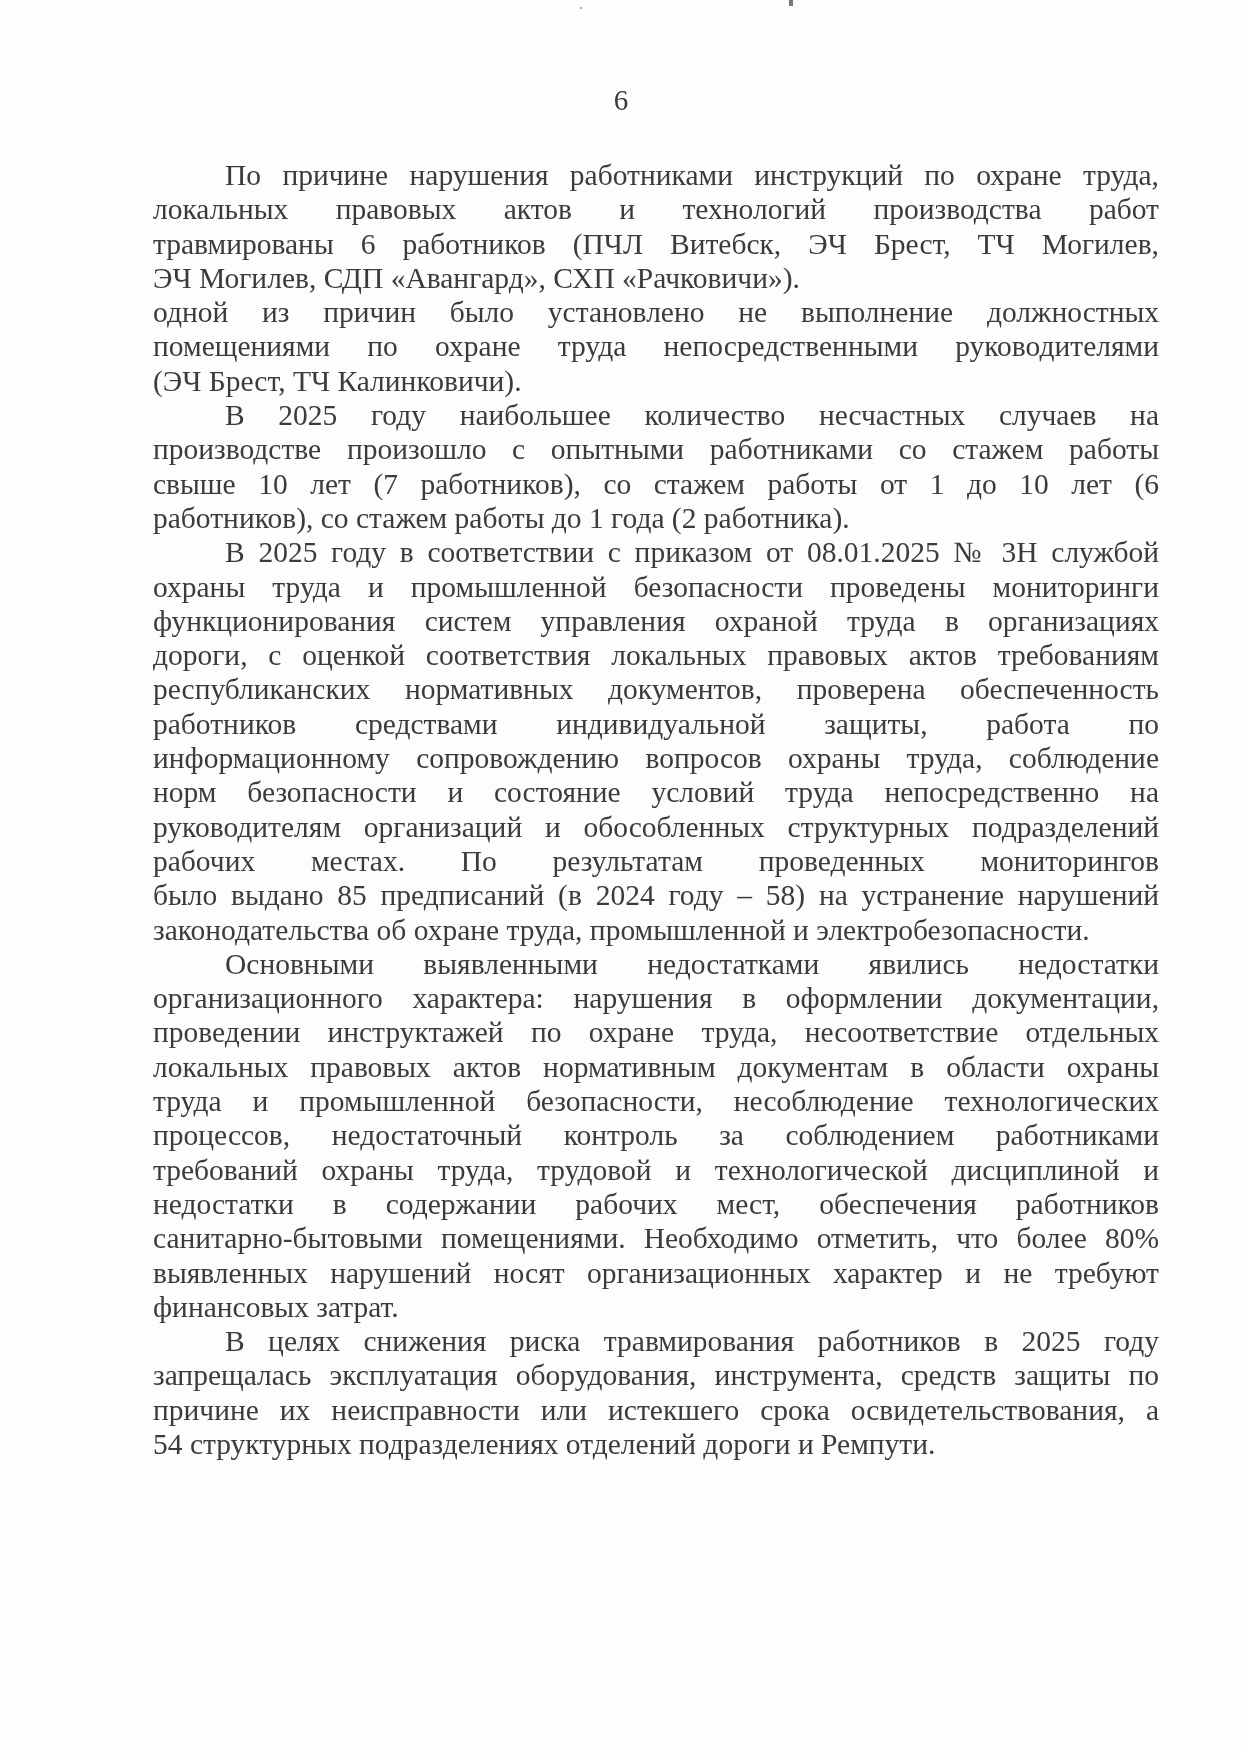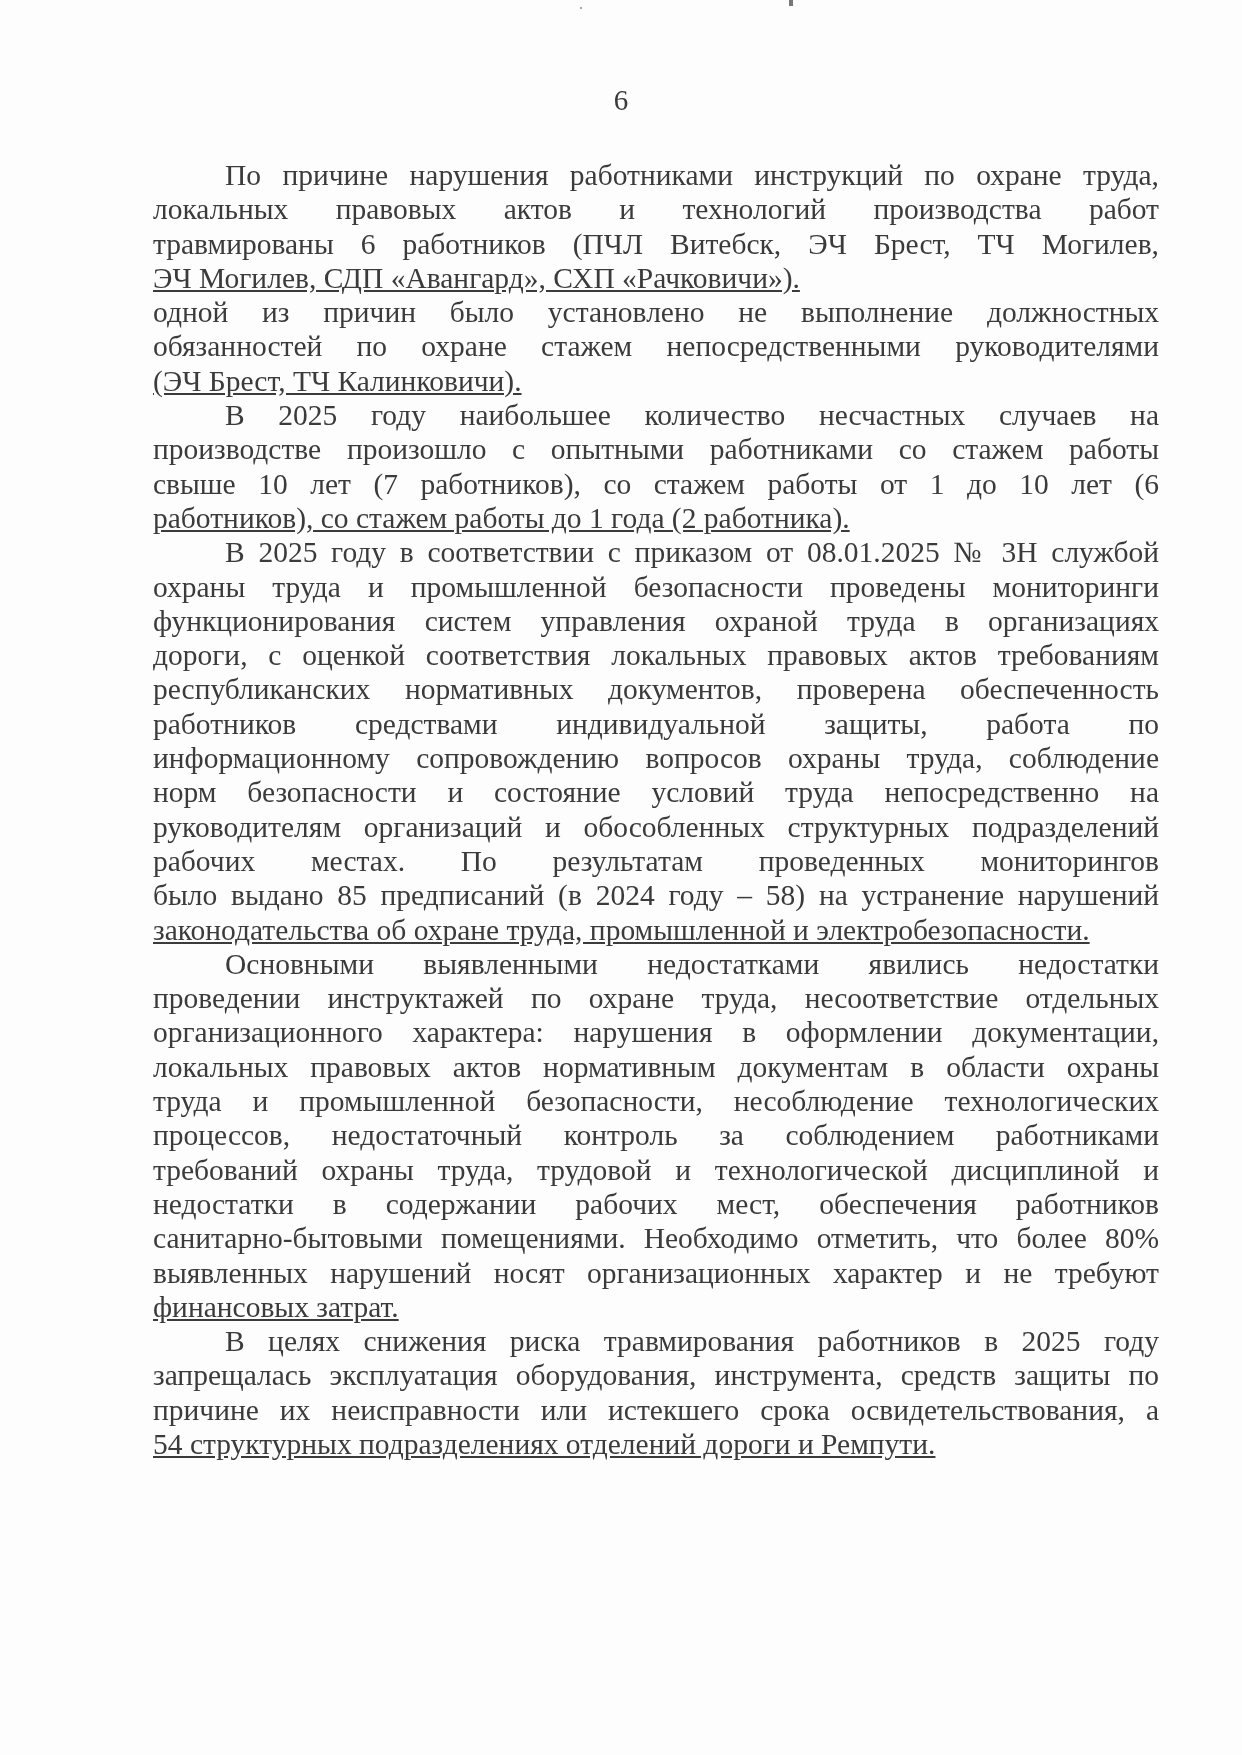--- a/index.html
+++ b/index.html
@@ -25,21 +25,21 @@
     font-family: "Liberation Serif", "DejaVu Serif", serif;
     font-size: 29.5px; color: #3b3b3b;
   }
   .line {
     height: 34.3px; line-height: 34.3px;
     white-space: nowrap;
     text-align: justify; text-align-last: justify;
     overflow: visible;
   }
   .line.indent { padding-left: 72px; }
-  .line.last { text-align-last: left; text-decoration: underline; }
+  .line.last { text-align-last: left; }
 </style>
 </head>
 <body>
 
 <div class="page">
   <div class="top-mark"></div>
   <div class="top-dot"></div>
 
   <div class="page-number">6</div>
 
@@ -47,21 +47,21 @@
 
     <div>
       <div class="line indent">По причине нарушения работниками инструкций по охране труда,</div>
       <div class="line">локальных правовых актов и технологий производства работ</div>
       <div class="line">травмированы 6 работников (ПЧЛ Витебск, ЭЧ Брест, ТЧ Могилев,</div>
       <div class="line last">ЭЧ Могилев, СДП «Авангард», СХП «Рачковичи»).</div>
     </div>
 
     <div>
       <div class="line">одной из причин было установлено не выполнение должностных</div>
-      <div class="line">обязанностей по охране стажем непосредственными руководителями</div>
+      <div class="line">помещениями по охране труда непосредственными руководителями</div>
       <div class="line last">(ЭЧ Брест, ТЧ Калинковичи).</div>
     </div>
 
     <div>
       <div class="line indent">В 2025 году наибольшее количество несчастных случаев на</div>
       <div class="line">производстве произошло с опытными работниками со стажем работы</div>
       <div class="line">свыше 10 лет (7 работников), со стажем работы от 1 до 10 лет (6</div>
       <div class="line last">работников), со стажем работы до 1 года (2 работника).</div>
     </div>
 
@@ -75,22 +75,22 @@
       <div class="line">информационному сопровождению вопросов охраны труда, соблюдение</div>
       <div class="line">норм безопасности и состояние условий труда непосредственно на</div>
       <div class="line">руководителям организаций и обособленных структурных подразделений</div>
       <div class="line">рабочих местах. По результатам проведенных мониторингов</div>
       <div class="line">было выдано 85 предписаний (в 2024 году – 58) на устранение нарушений</div>
       <div class="line last">законодательства об охране труда, промышленной и электробезопасности.</div>
     </div>
 
     <div>
       <div class="line indent">Основными выявленными недостатками явились недостатки</div>
+      <div class="line">организационного характера: нарушения в оформлении документации,</div>
       <div class="line">проведении инструктажей по охране труда, несоответствие отдельных</div>
-      <div class="line">организационного характера: нарушения в оформлении документации,</div>
       <div class="line">локальных правовых актов нормативным документам в области охраны</div>
       <div class="line">труда и промышленной безопасности, несоблюдение технологических</div>
       <div class="line">процессов, недостаточный контроль за соблюдением работниками</div>
       <div class="line">требований охраны труда, трудовой и технологической дисциплиной и</div>
       <div class="line">недостатки в содержании рабочих мест, обеспечения работников</div>
       <div class="line">санитарно-бытовыми помещениями. Необходимо отметить, что более 80%</div>
       <div class="line">выявленных нарушений носят организационных характер и не требуют</div>
       <div class="line last">финансовых затрат.</div>
     </div>
 

